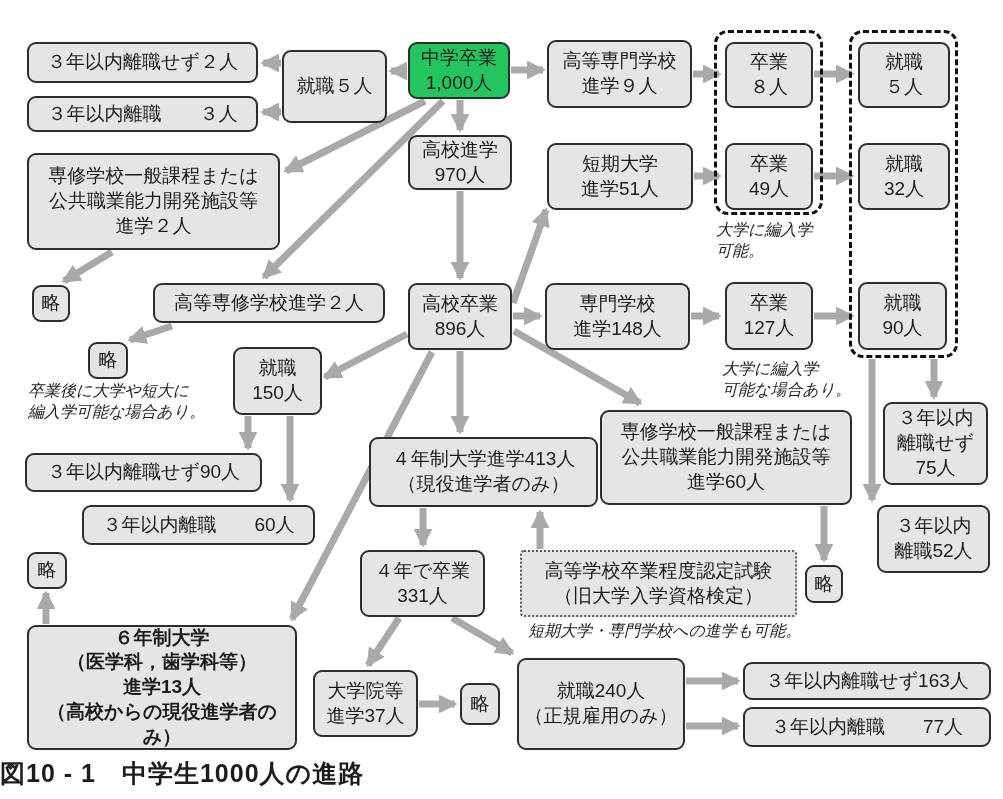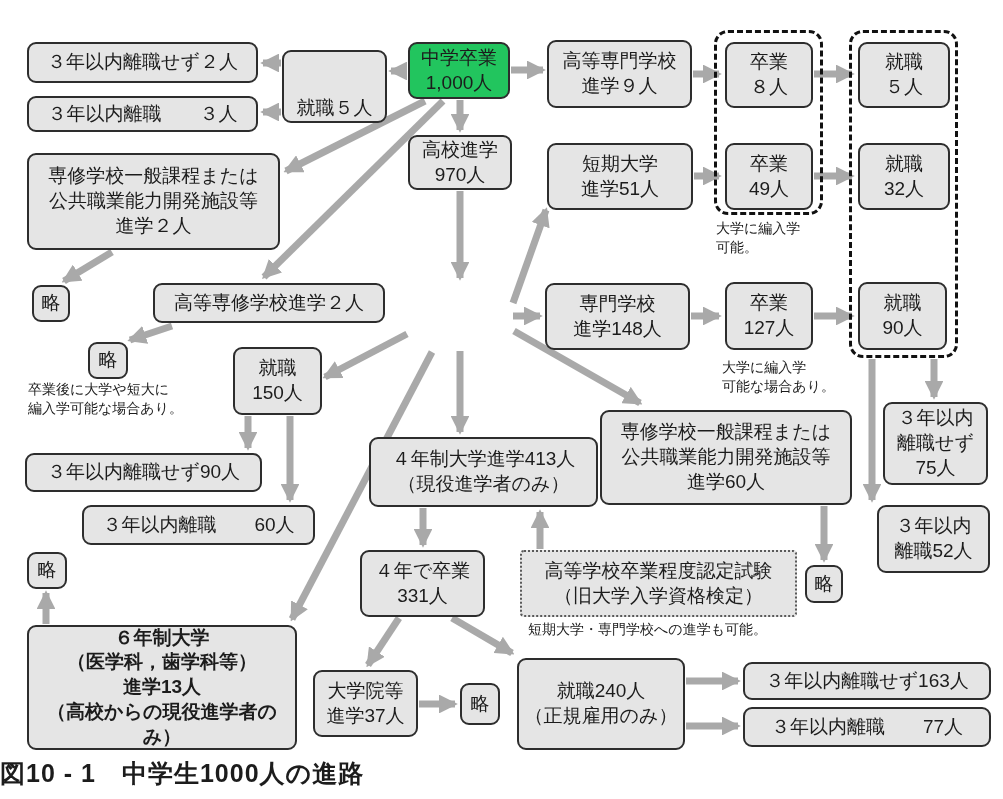--- a/index.html
+++ b/index.html
@@ -10,21 +10,21 @@
   #edges-svg{position:absolute;left:0;top:0;z-index:1;}
   .group{position:absolute;border:3px dashed #111;border-radius:14px;box-sizing:border-box;z-index:2;background:transparent;}
   .box{
     position:absolute;background:#e5e5e5;border:2px solid #2d2d2d;border-radius:9px;
     box-sizing:border-box;display:flex;align-items:center;justify-content:center;
     text-align:center;font-size:19px;line-height:1.3;z-index:3;
   }
   .box .lbl{white-space:pre-line;}
   .box.shaded{background:#d9d9d9;}
   .box.dotted{border:2px dotted #595959;border-radius:4px;}
-  .note{position:absolute;font-size:14px;line-height:1.33;white-space:pre-line;z-index:4;}
+  .note{position:absolute;font-size:16px;line-height:1.33;white-space:pre-line;z-index:4;font-style:italic;}
   .caption{
     position:absolute;left:0;top:757px;width:100%;text-align:left;
     font-size:25px;font-weight:bold;letter-spacing:1px;z-index:4;
   }
 </style>
 </head>
 <body>
 
 <div id="stage">
     <svg id="edges-svg" width="1003" height="799">
@@ -71,21 +71,21 @@
     </svg>
   <div class="caption">図10 - 1　中学生1000人の進路</div>
 <div class="group" style="left: 714px; top: 30px; width: 109px; height: 185px;"></div>
     <div class="group" style="left: 849px; top: 30px; width: 109px; height: 328px;"></div>
     <div class="box" style="left: 27px; top: 42px; width: 231px; height: 41px;">
       <span class="lbl">３年以内離職せず２人</span>
     </div>
     <div class="box" style="left: 27px; top: 96px; width: 231px; height: 36px;">
       <span class="lbl">３年以内離職　　３人</span>
     </div>
-    <div class="box" style="left: 282px; top: 50px; width: 105px; height: 73px; align-items: flex-end;">
+    <div class="box" style="left: 282px; top: 50px; width: 105px; height: 73px;">
       <span class="lbl">就職５人</span>
     </div>
     <div class="box shaded" style="left: 408px; top: 42px; width: 102px; height: 57px; background: #22c55e;">
       <span class="lbl">中学卒業
 1,000人</span>
     </div>
     <div class="box" style="left: 547px; top: 40px; width: 145px; height: 68px;">
       <span class="lbl">高等専門学校
 進学９人</span>
     </div>
@@ -116,20 +116,24 @@
     <div class="box" style="left: 27px; top: 153px; width: 253px; height: 97px;">
       <span class="lbl">専修学校一般課程または
 公共職業能力開発施設等
 進学２人</span>
     </div>
     <div class="box" style="left: 32px; top: 285px; width: 38px; height: 37px;">
       <span class="lbl">略</span>
     </div>
     <div class="box" style="left: 153px; top: 283px; width: 232px; height: 40px;">
       <span class="lbl">高等専修学校進学２人</span>
+    </div>
+    <div class="box" style="left: 408px; top: 283px; width: 104px; height: 67px;">
+      <span class="lbl">高校卒業
+896人</span>
     </div>
     <div class="box" style="left: 545px; top: 283px; width: 145px; height: 67px;">
       <span class="lbl">専門学校
 進学148人</span>
     </div>
     <div class="box" style="left: 725px; top: 282px; width: 88px; height: 68px;">
       <span class="lbl">卒業
 127人</span>
     </div>
     <div class="box" style="left: 858px; top: 282px; width: 89px; height: 68px;">

